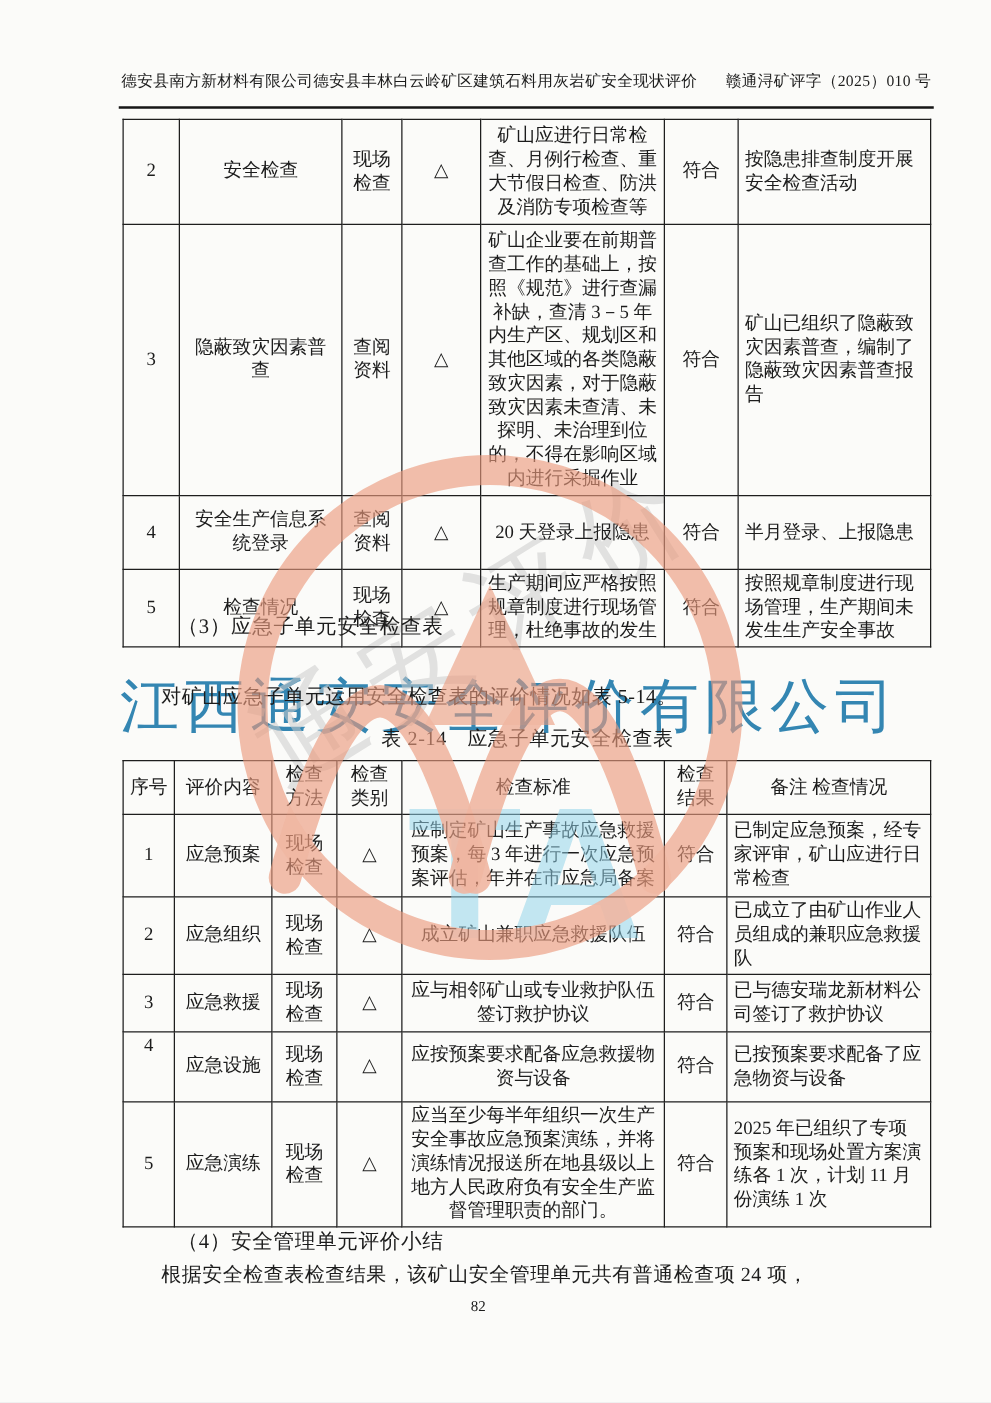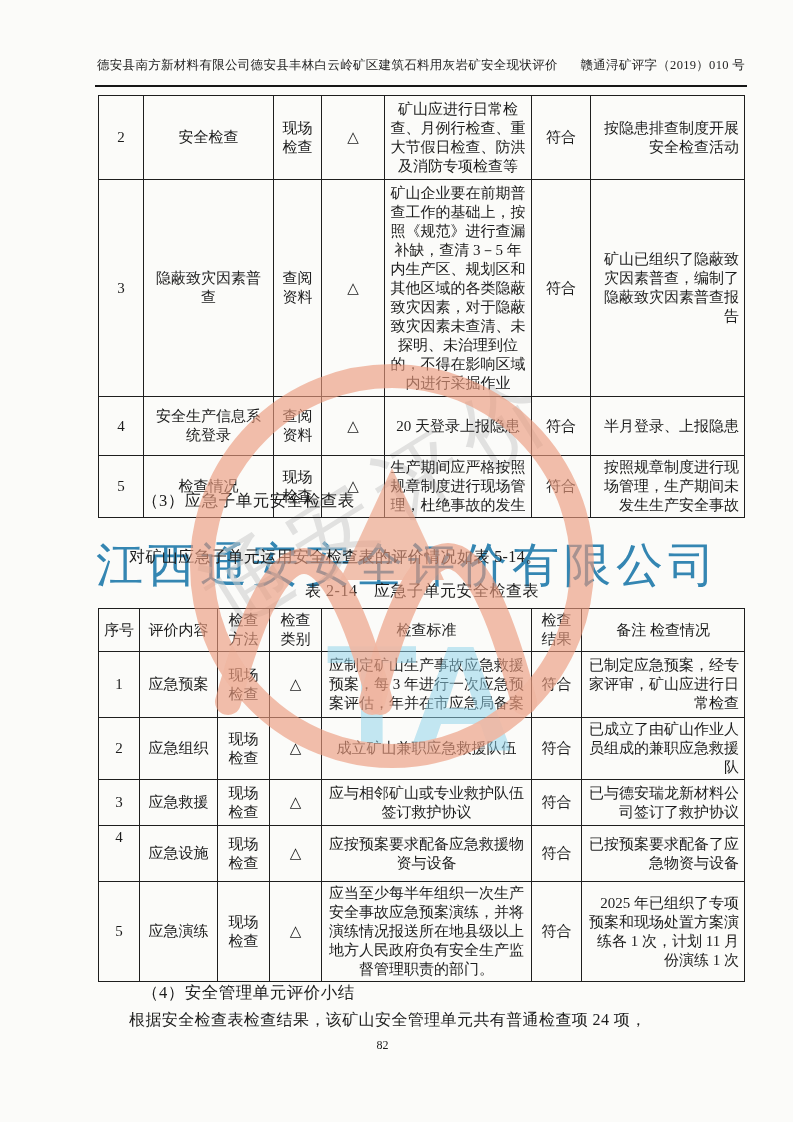--- a/index.html
+++ b/index.html
@@ -39,21 +39,21 @@
   table.sheet{
     position:absolute;left:98px;z-index:1;
     border-collapse:collapse;table-layout:fixed;width:646px;
     font-size:15px;line-height:19px;
   }
   table.sheet td,table.sheet th{
     border:1.6px solid #1e1e1e;
     padding:2px 5px;text-align:center;vertical-align:middle;
     font-weight:normal;overflow:hidden;
   }
-  table.sheet td.note{text-align:right;}
+  table.sheet td.note{text-align:left;}
   table.sheet td.va-top{vertical-align:top;}
   #table1{top:95px;}
   #table2{top:608px;}
   
   .h3,.h4{
     position:absolute;left:142px;z-index:1;font-size:16.5px;letter-spacing:.5px;
   }
   .h3{top:490px;}
   .h4{top:982px;}
   .para{
@@ -74,21 +74,21 @@
 </head>
 <body>
 
 <div class="page">
 
   <div class="wm-text-h">江西通安安全评价有限公司</div>
   <div class="wm-text-diag">通安评价</div>
 
   <div class="doc-header">
     <span>德安县南方新材料有限公司德安县丰林白云岭矿区建筑石料用灰岩矿安全现状评价</span>
-    <span>赣通浔矿评字（2019）010 号</span>
+    <span>赣通浔矿评字（2025）010 号</span>
   </div>
   <div class="header-rule"></div>
 
   <table class="sheet" id="table1">
     <colgroup>
       <col style="width:45px">
         <col style="width:130px">
         <col style="width:48px">
       <col style="width:63px">
         <col style="width:147px">

